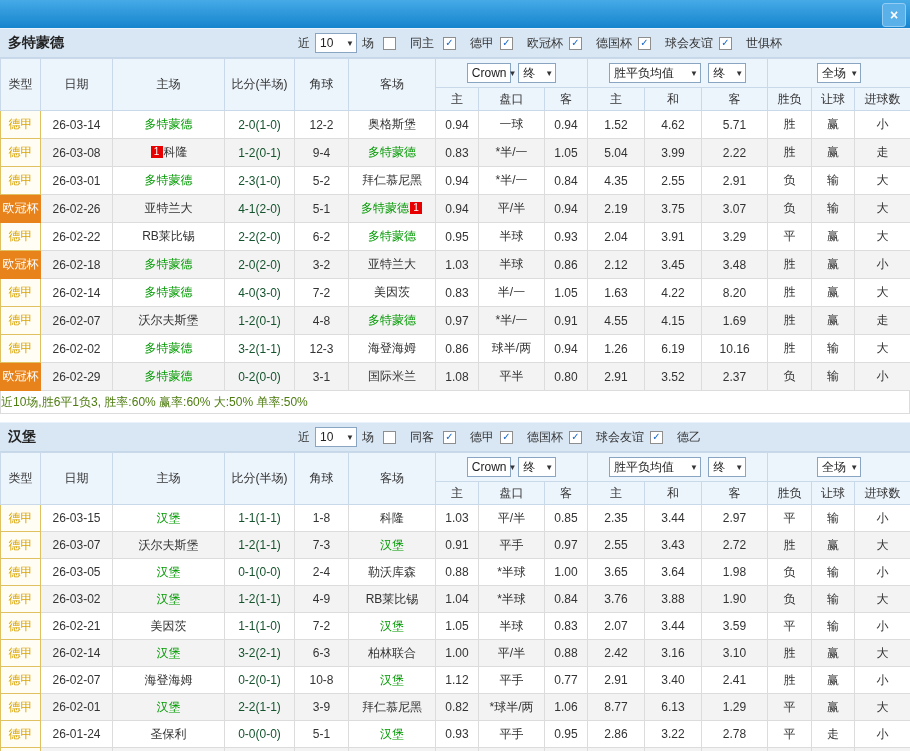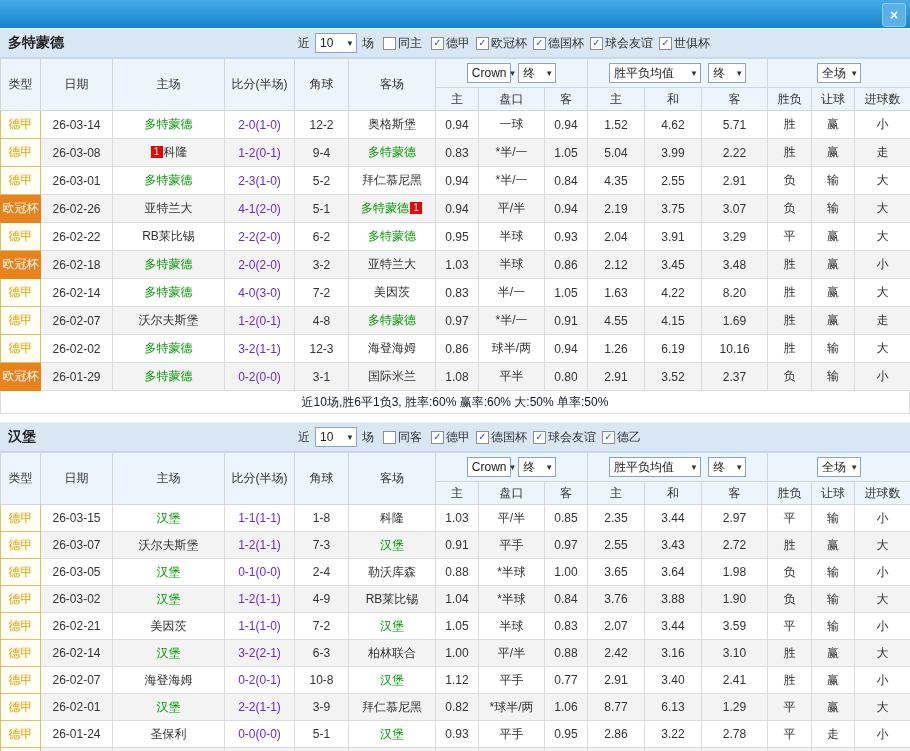--- a/index.html
+++ b/index.html
@@ -30,43 +30,43 @@
   .controls{position:absolute;left:298px;display:flex;align-items:center;gap:3px;white-space:nowrap;}
 
   
   .sel{display:inline-flex;align-items:center;justify-content:space-between;background:#fff;
     border:1px solid #89a5c1;height:20px;padding:0 2px 0 4px;box-sizing:border-box;
     font-size:12px;color:#222;vertical-align:middle;cursor:pointer;margin:0 2px;}
   .w42{width:42px}.w62{width:44px}.w38{width:38px}.w90{width:92px}
   .ar{font-size:8px;color:#333;margin-left:2px;}
 
   
-  .cb{display:inline-flex;align-items:center;gap:2px;margin-left:6px;cursor:pointer;}
+  .cb{display:inline-flex;align-items:center;gap:14px;margin-left:6px;cursor:pointer;}
   .box{width:13px;height:13px;border:1px solid #8e8e8e;background:#fff;box-sizing:border-box;
     display:inline-flex;align-items:center;justify-content:center;font-size:10px;font-weight:bold;
     color:#1566c8;line-height:1;}
 
   
   table.grid{border-collapse:collapse;table-layout:fixed;width:910px;}
   .grid th{background:#ecf4fc;border:1px solid #c9d9ea;font-weight:normal;color:#333;
     height:22px;padding:0;white-space:nowrap;overflow:hidden;}
   tr.h1 th{height:28px;}
   .grid td{border:1px solid #dcdcdc;text-align:center;white-space:nowrap;overflow:hidden;
     color:#333;background:#fff;padding:0;}
   .t0 td{height:27px;} .t1 td{height:26px;}
   tr.alt td{background:#f3f3f3;}
   td.type.dejia{color:#d9a404;border:1px solid #dfc161;background:#fffdf4;}
   td.type.cup{background:#e8831c;color:#fff;border-color:#e8831c;}
   .tname{color:#333;} .tname.hl{color:#009a00;}
-  td.score{color:#6d28d9;}
+  td.score{color:#14532d;}
   .badge{display:inline-block;background:#e80000;color:#fff;font-size:10px;line-height:12px;
     min-width:8px;padding:0 2px;margin:0 1px;vertical-align:1px;}
   .c-r{color:#e80000}.c-g{color:#00992e}.c-b{color:#2653d9}.c-o{color:#c97a00}
 
-  .summary{height:22px;line-height:22px;text-align:center;color:#0f172a;background:#fff;
+  .summary{height:22px;line-height:22px;color:#4d7c0f;background:#fff;
     border:1px solid #dcdcdc;border-top:none;font-size:12px;}
   .spacer{height:8px;background:#fff;}
 </style>
 </head>
 <body>
 
 <div class="popup">
 
   <div class="topbar">
     <span class="close">×</span>
@@ -318,21 +318,21 @@
           <td class="num">0.94</td>
           <td class="num">1.26</td>
           <td class="num">6.19</td>
           <td class="num">10.16</td>
           <td class="res c-r">胜</td>
           <td class="res c-g">输</td>
           <td class="res c-r">大</td>
         </tr>
         <tr class="alt">
           <td class="type cup">欧冠杯</td>
-          <td class="date">26-01-29</td>
+          <td class="date">26-02-29</td>
           <td class="teamcell"><span class="tname hl">多特蒙德</span></td>
           <td class="score">0-2(0-0)</td>
           <td class="corner">3-1</td>
           <td class="teamcell"><span class="tname">国际米兰</span></td>
           <td class="num">1.08</td>
           <td class="num">平半</td>
           <td class="num">0.80</td>
           <td class="num">2.91</td>
           <td class="num">3.52</td>
           <td class="num">2.37</td>

